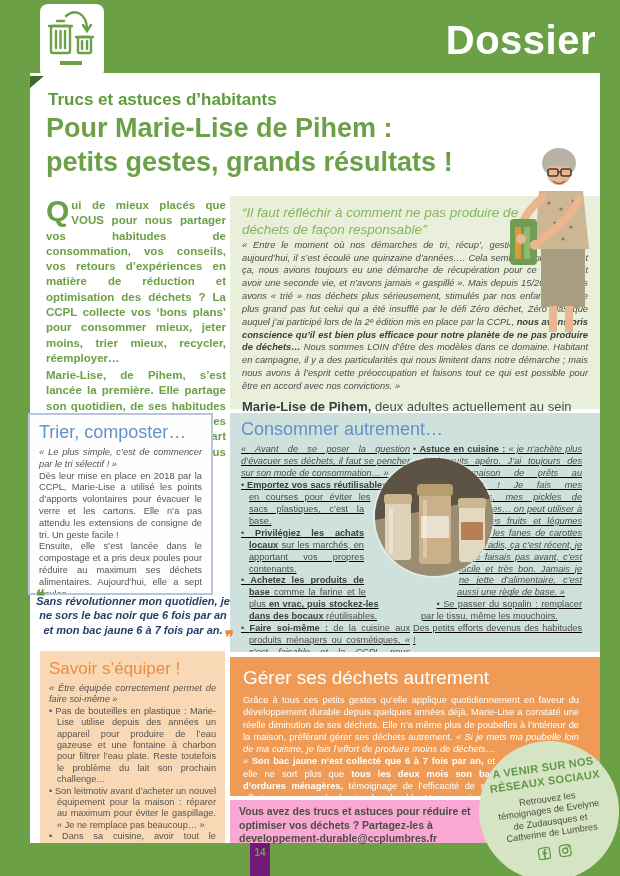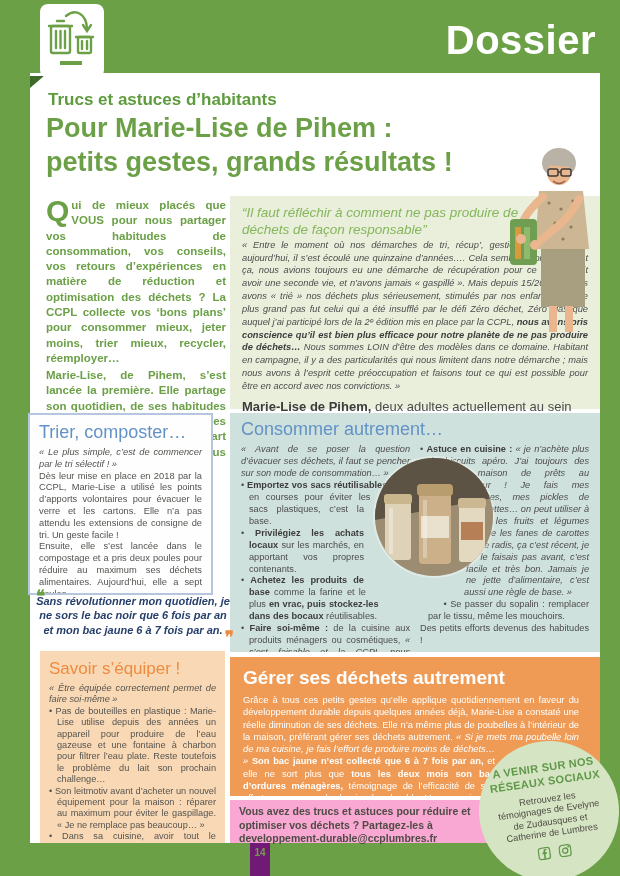--- a/index.html
+++ b/index.html
@@ -52,32 +52,32 @@
   .savoir{position:absolute;left:40px;top:651px;width:185px;height:192px;background:#f9d9b5;
           box-sizing:border-box;padding:8px 9px;overflow:hidden;}
   .sec-title-orange{color:#ef8b3f;font-size:17px;margin-bottom:4px;}
   .savoir .small-copy{font-size:9.2px;line-height:1.24;}
   .bullet{padding-left:8px;text-indent:-8px;}
   .bullet::before{content:"• ";}
 
   
   .consommer{position:absolute;left:230px;top:413px;width:370px;height:239px;background:#cfe1dc;
              box-sizing:border-box;padding:6px 11px;overflow:hidden;}
-  .cols{display:flex;gap:10px;}
+  .cols{display:flex;gap:3px;text-decoration:underline;}
   .col{width:169px;color:#4c4c4c;font-size:9.2px;line-height:1.3;text-align:justify;}
   .col b{color:#3d3d3d;}
   .wrapR{float:right;width:46px;height:168px;shape-outside:ellipse(60px 62px at 105% 62%);}
   .wrapL{float:left;width:46px;height:168px;shape-outside:ellipse(60px 62px at -5% 62%);}
   .jars{position:absolute;left:375px;top:458px;width:118px;height:118px;border-radius:50%;overflow:hidden;z-index:1;
         box-shadow:0 0 0 2px rgba(255,255,255,.35);}
 
   
   .gerer{position:absolute;left:230px;top:657px;width:370px;height:139px;background:#ef9b55;
          box-sizing:border-box;padding:10px 13px;overflow:hidden;color:#fff;}
-  .sec-title-white{color:#fff;font-size:19px;margin-bottom:5px;font-weight:bold;}
+  .sec-title-white{color:#fff;font-size:19px;margin-bottom:5px;font-weight:normal;}
   .gerer-copy{font-size:9.3px;line-height:1.32;text-align:justify;}
   .g-f1{float:right;width:8px;height:52px;}
   .g-f2{float:right;clear:right;width:92px;height:70px;}
 
   
   .cta{position:absolute;left:230px;top:800px;width:370px;height:43px;background:#f9a8d4;
        box-sizing:border-box;padding:5px 9px;color:#4e4c44;font-size:10.5px;font-weight:bold;line-height:1.3;}
   .c-f{float:right;width:112px;height:36px;}
 
   

